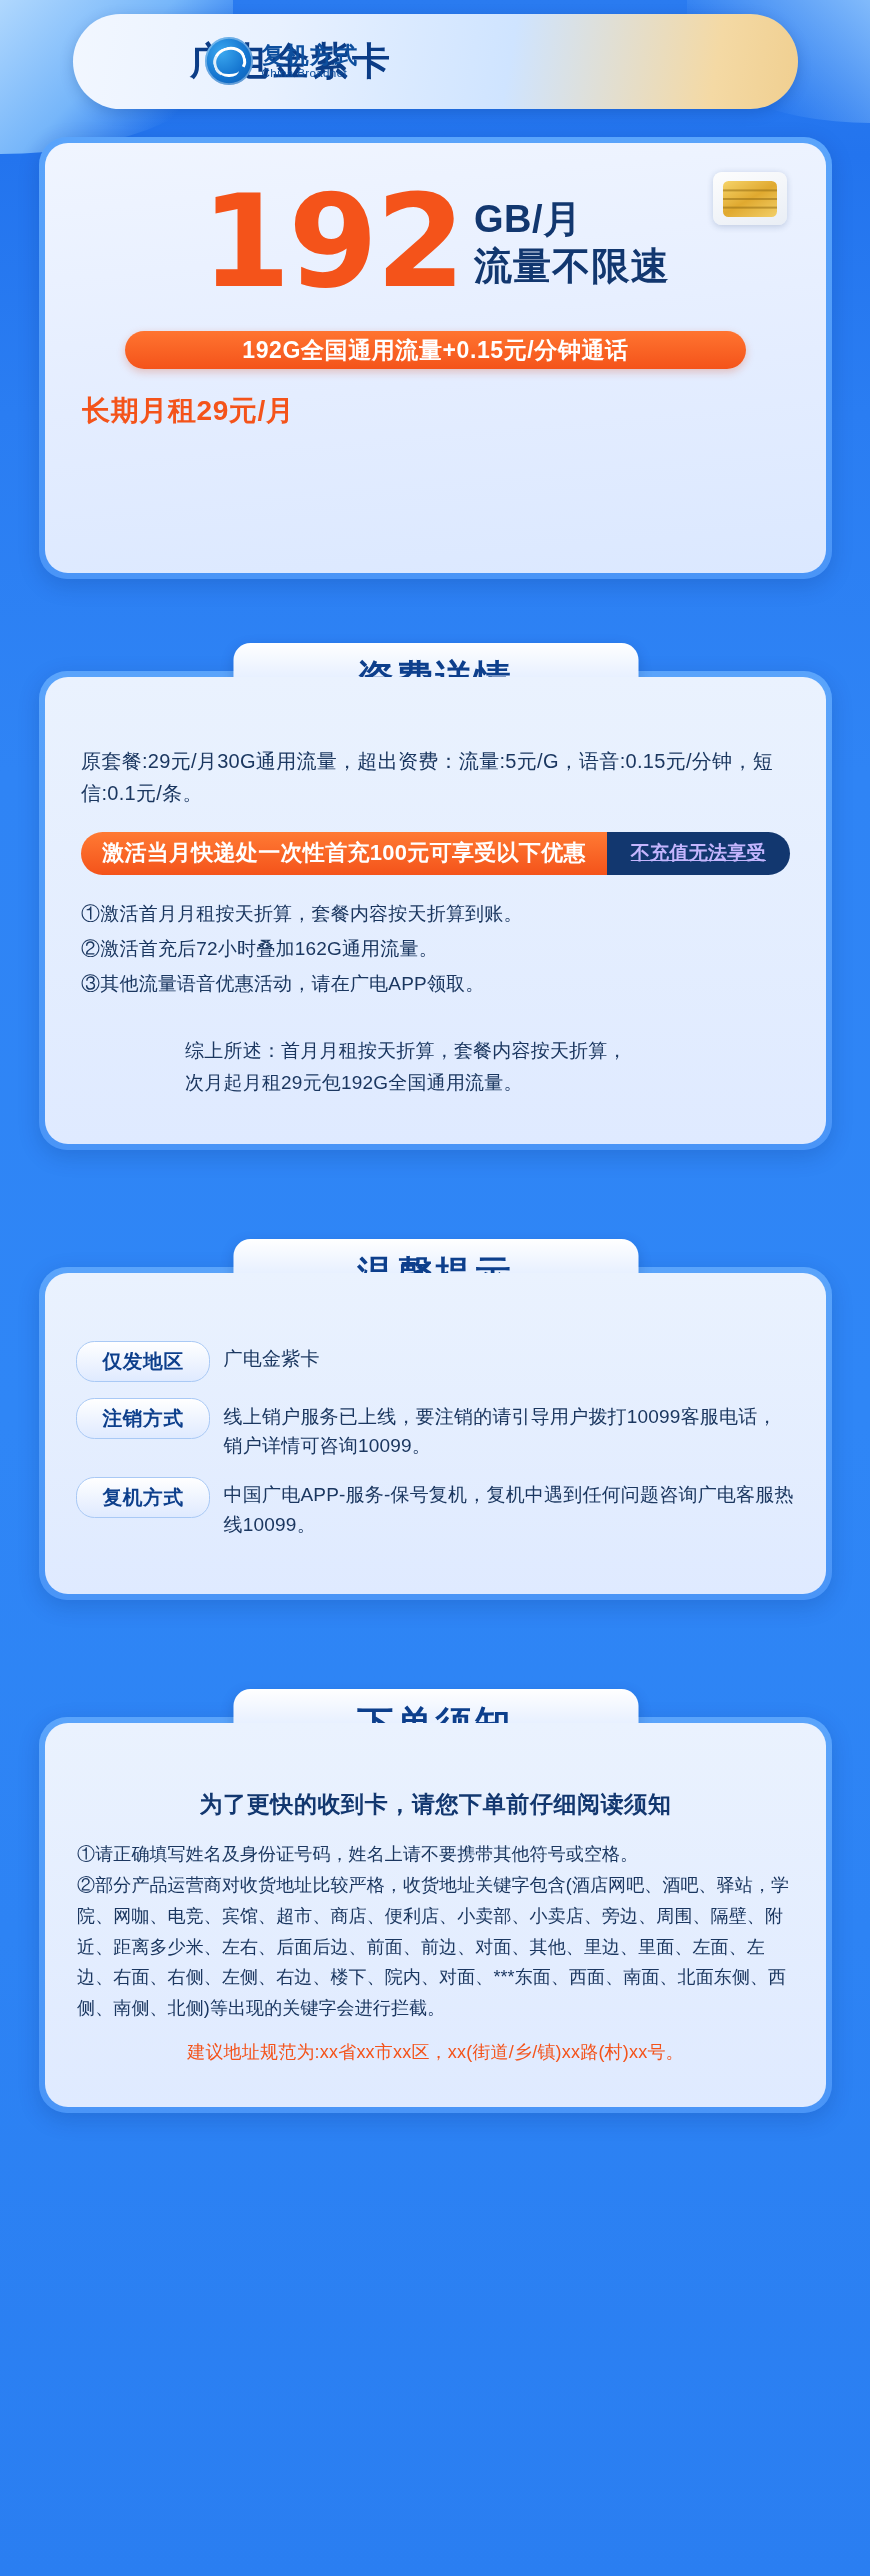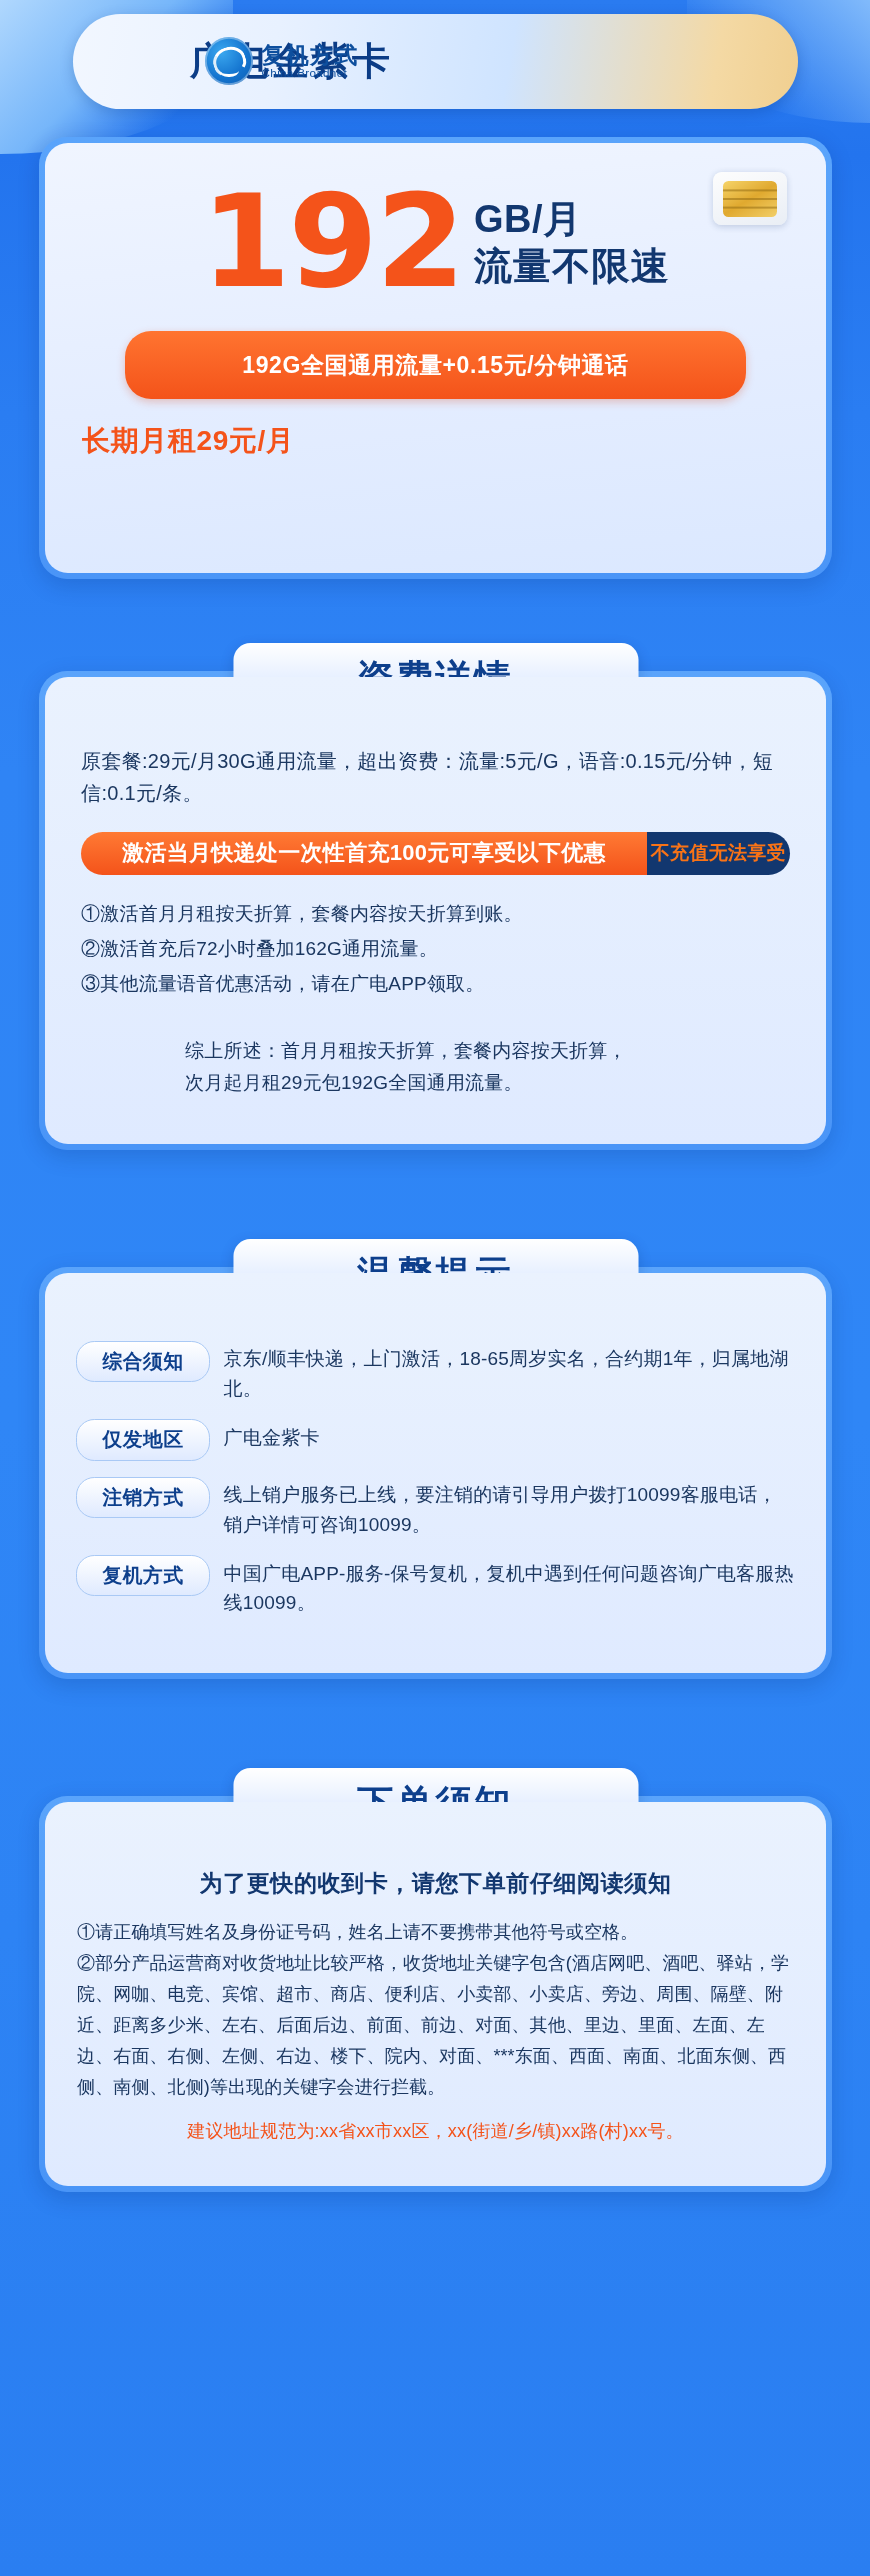--- a/index.html
+++ b/index.html
@@ -174,21 +174,21 @@
     margin-top: 9.8px;
     font-size: 38px;
     font-weight: bold;
     color: #12376f;
     letter-spacing: 1.2px;
     line-height: 1;
   }
   .hero-band {
     margin: 34px auto 0;
     width: 621px;
-    height: 68px;
+    height: 38px;
     border-radius: 26px;
     background: linear-gradient(180deg, #ff7430 0%, #f4531a 100%);
     color: #fff;
     font-size: 23px;
     font-weight: bold;
     display: flex;
     align-items: center;
     justify-content: center;
     letter-spacing: 0.6px;
     box-shadow: 0 3.1px 8.6px rgba(220,70,20,.28);
@@ -247,29 +247,30 @@
     font-size: 22px;
     font-weight: bold;
     display: flex;
     align-items: center;
     justify-content: center;
     letter-spacing: 0.3px;
   }
   .promo-tag {
     flex: 0 0 auto;
     height: 43px;
-    padding: 0 4px;
+    padding: 0 24px;
     border-radius: 0 21.5px 21.5px 0;
     background: #12376f;
-    color: #f97316;
+    color: #c4b5fd;
     font-size: 19px;
     font-weight: bold;
     display: flex;
     align-items: center;
     letter-spacing: 0.3px;
+    text-decoration: underline;
   }
   .fee-list { margin-top: 6.1px; }
   .fee-list li {
     list-style: none;
     font-size: 19px;
     color: #1b3760;
     line-height: 1.85;
     letter-spacing: 0.2px;
   }
   .fee-summary {
@@ -393,24 +394,20 @@
       </div>
     </div>
   </div>
 
   <div class="card tips">
     <div class="sec-title">
       <span>温馨提示</span>
     </div>
     <div class="card-inner">
       <div class="tip-row">
-        <div class="tip-label">综合须知</div>
-        <div class="tip-text">京东/顺丰快递，上门激活，18-65周岁实名，合约期1年，归属地湖北。</div>
-      </div>
-      <div class="tip-row">
         <div class="tip-label">仅发地区</div>
         <div class="tip-text">广电金紫卡</div>
       </div>
       <div class="tip-row">
         <div class="tip-label">注销方式</div>
         <div class="tip-text">线上销户服务已上线，要注销的请引导用户拨打10099客服电话，销户详情可咨询10099。</div>
       </div>
       <div class="tip-row">
         <div class="tip-label">复机方式</div>
         <div class="tip-text">中国广电APP-服务-保号复机，复机中遇到任何问题咨询广电客服热线10099。</div>

